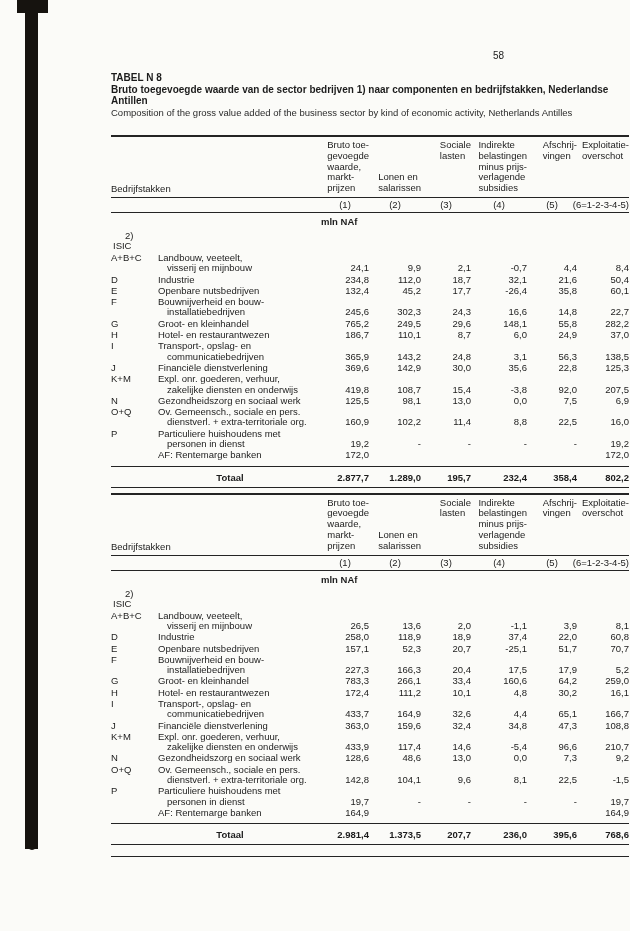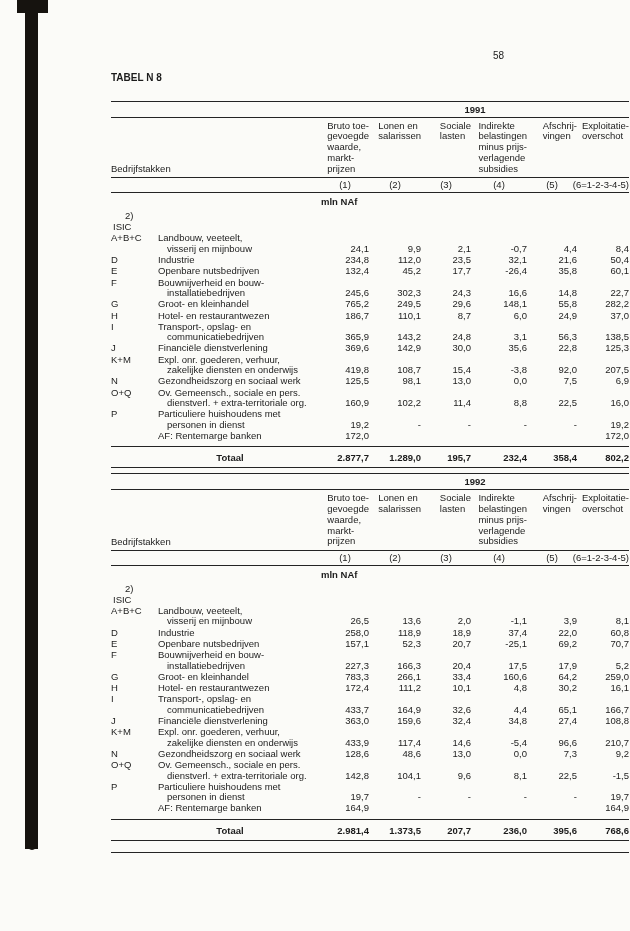--- a/index.html
+++ b/index.html
@@ -35,21 +35,21 @@
   .tgrid { display: grid; grid-template-columns: 40px 170px 48px 52px 50px 56px 50px 52px; font-size: 9.5px; }
 
   .year-row { padding: 2px 0; }
   .year { grid-column: 3 / 9; text-align: center; font-weight: bold; }
 
   .head-row { padding: 3px 0; }
   .bedr { grid-column: 1 / 3; align-self: end; }
   .ch { display: flex; justify-content: flex-end; align-items: flex-start; line-height: 10.8px; }
   .ch span { white-space: pre-line; text-align: left; }
 
-  .gc3 { grid-column: 3; } .gc4 { grid-column: 4; } .gc5 { grid-column: 5; }
+  .gc3 { grid-column: 3; } .gc4 { grid-column: 4; align-items: flex-end; } .gc5 { grid-column: 5; }
   .gc6 { grid-column: 6; } .gc7 { grid-column: 7; } .gc8 { grid-column: 8; }
 
   .num-row { padding: 1px 0 2px; }
   .cnum { justify-self: center; }
   .cnum.gc8 { justify-self: end; white-space: nowrap; }
 
   .unit-row { padding: 3px 0 2px; }
   .unit { grid-column: 3 / 9; text-align: left; font-weight: bold; }
 
   .isic { font-size: 9.5px; line-height: 10.5px; margin: 2px 0 1px; }
@@ -69,27 +69,26 @@
 <body>
 
 <div class="strip"></div>
 <div class="strip-blob"></div>
 <div class="strip-tail"></div>
 
 <div class="page-number">58</div>
 
 <div class="content">
   <div class="tbl-label">TABEL N 8</div>
+  <div class="title-nl">Bruto toegevoegde waarde van de sector bedrijven 1) naar componenten en bedrijfstakken, Nederlandse  Antillen</div>
+  <div class="title-en">Composition of the gross value added of the business sector by kind of economic activity, Netherlands  Antilles</div>
 
   <div id="tables-root">
   <section class="stat-table">
     <div class="rule"></div>
-    <div class="tgrid year-row">
-      <div class="year">1991</div>
-    </div>
     <div class="rule"></div>
     <div class="tgrid head-row">
       <div class="bedr">Bedrijfstakken</div>
       <div class="ch gc3">
             <span>Bruto toe-
 gevoegde
 waarde,
 markt-
 prijzen</span>
           </div>
@@ -145,21 +144,21 @@
     <div class="val gc6">-0,7</div>
     <div class="val gc7">4,4</div>
     <div class="val gc8">8,4</div>
   </div>
 
   <div class="tgrid data-row">
     <div class="code">D</div>
     <div class="lbl">Industrie</div>
     <div class="val gc3">234,8</div>
     <div class="val gc4">112,0</div>
-    <div class="val gc5">23,5</div>
+    <div class="val gc5">18,7</div>
     <div class="val gc6">32,1</div>
     <div class="val gc7">21,6</div>
     <div class="val gc8">50,4</div>
   </div>
 
   <div class="tgrid data-row">
     <div class="code">E</div>
     <div class="lbl">Openbare nutsbedrijven</div>
     <div class="val gc3">132,4</div>
     <div class="val gc4">45,2</div>
@@ -292,23 +291,20 @@
       <div class="val gc5">195,7</div>
       <div class="val gc6">232,4</div>
       <div class="val gc7">358,4</div>
       <div class="val gc8">802,2</div>
     </div>
     <div class="rule"></div>
   </section>
 
   <section class="stat-table">
     <div class="rule"></div>
-    <div class="tgrid year-row">
-      <div class="year">1992</div>
-    </div>
     <div class="rule"></div>
     <div class="tgrid head-row">
       <div class="bedr">Bedrijfstakken</div>
       <div class="ch gc3">
             <span>Bruto toe-
 gevoegde
 waarde,
 markt-
 prijzen</span>
           </div>
@@ -377,21 +373,21 @@
     <div class="val gc8">60,8</div>
   </div>
 
   <div class="tgrid data-row">
     <div class="code">E</div>
     <div class="lbl">Openbare nutsbedrijven</div>
     <div class="val gc3">157,1</div>
     <div class="val gc4">52,3</div>
     <div class="val gc5">20,7</div>
     <div class="val gc6">-25,1</div>
-    <div class="val gc7">69,2</div>
+    <div class="val gc7">51,7</div>
     <div class="val gc8">70,7</div>
   </div>
 
   <div class="tgrid data-row">
     <div class="code">F</div>
     <div class="lbl">Bouwnijverheid en bouw-
 installatiebedrijven</div>
     <div class="val gc3">227,3</div>
     <div class="val gc4">166,3</div>
     <div class="val gc5">20,4</div>
@@ -434,21 +430,21 @@
     <div class="val gc8">166,7</div>
   </div>
 
   <div class="tgrid data-row">
     <div class="code">J</div>
     <div class="lbl">Financiële dienstverlening</div>
     <div class="val gc3">363,0</div>
     <div class="val gc4">159,6</div>
     <div class="val gc5">32,4</div>
     <div class="val gc6">34,8</div>
-    <div class="val gc7">27,4</div>
+    <div class="val gc7">47,3</div>
     <div class="val gc8">108,8</div>
   </div>
 
   <div class="tgrid data-row">
     <div class="code">K+M</div>
     <div class="lbl">Expl. onr. goederen, verhuur,
 zakelijke diensten en onderwijs</div>
     <div class="val gc3">433,9</div>
     <div class="val gc4">117,4</div>
     <div class="val gc5">14,6</div>

